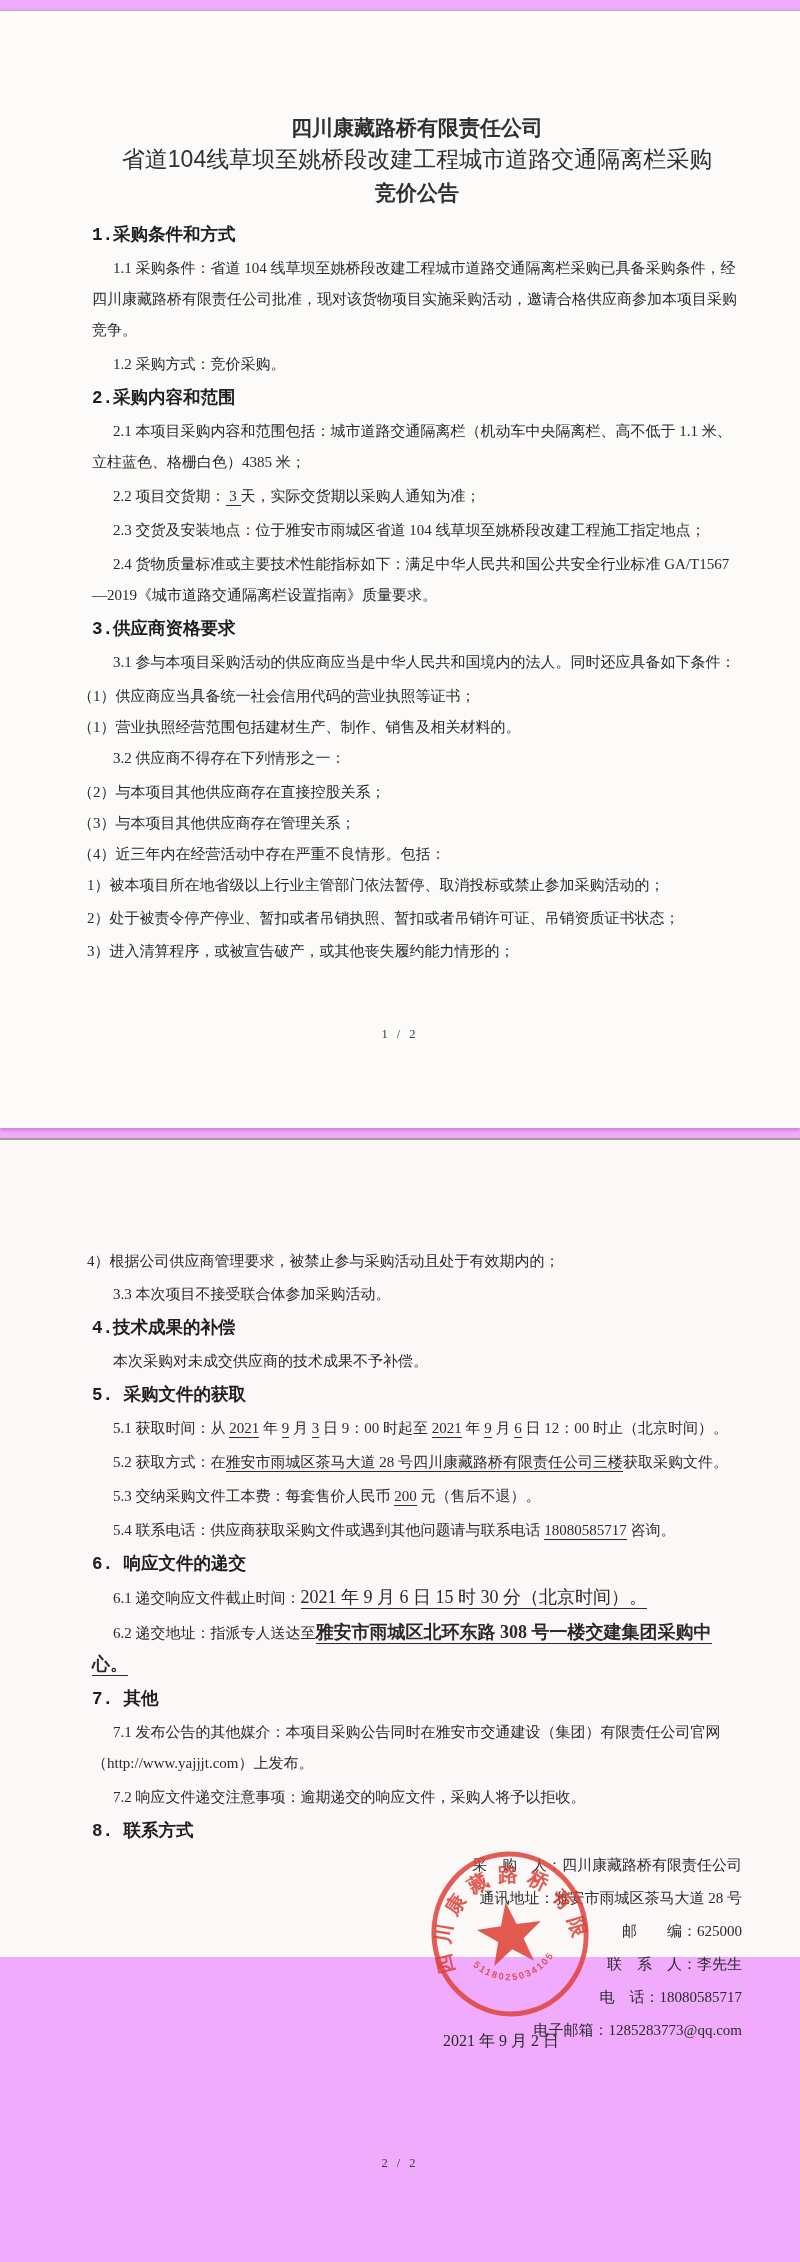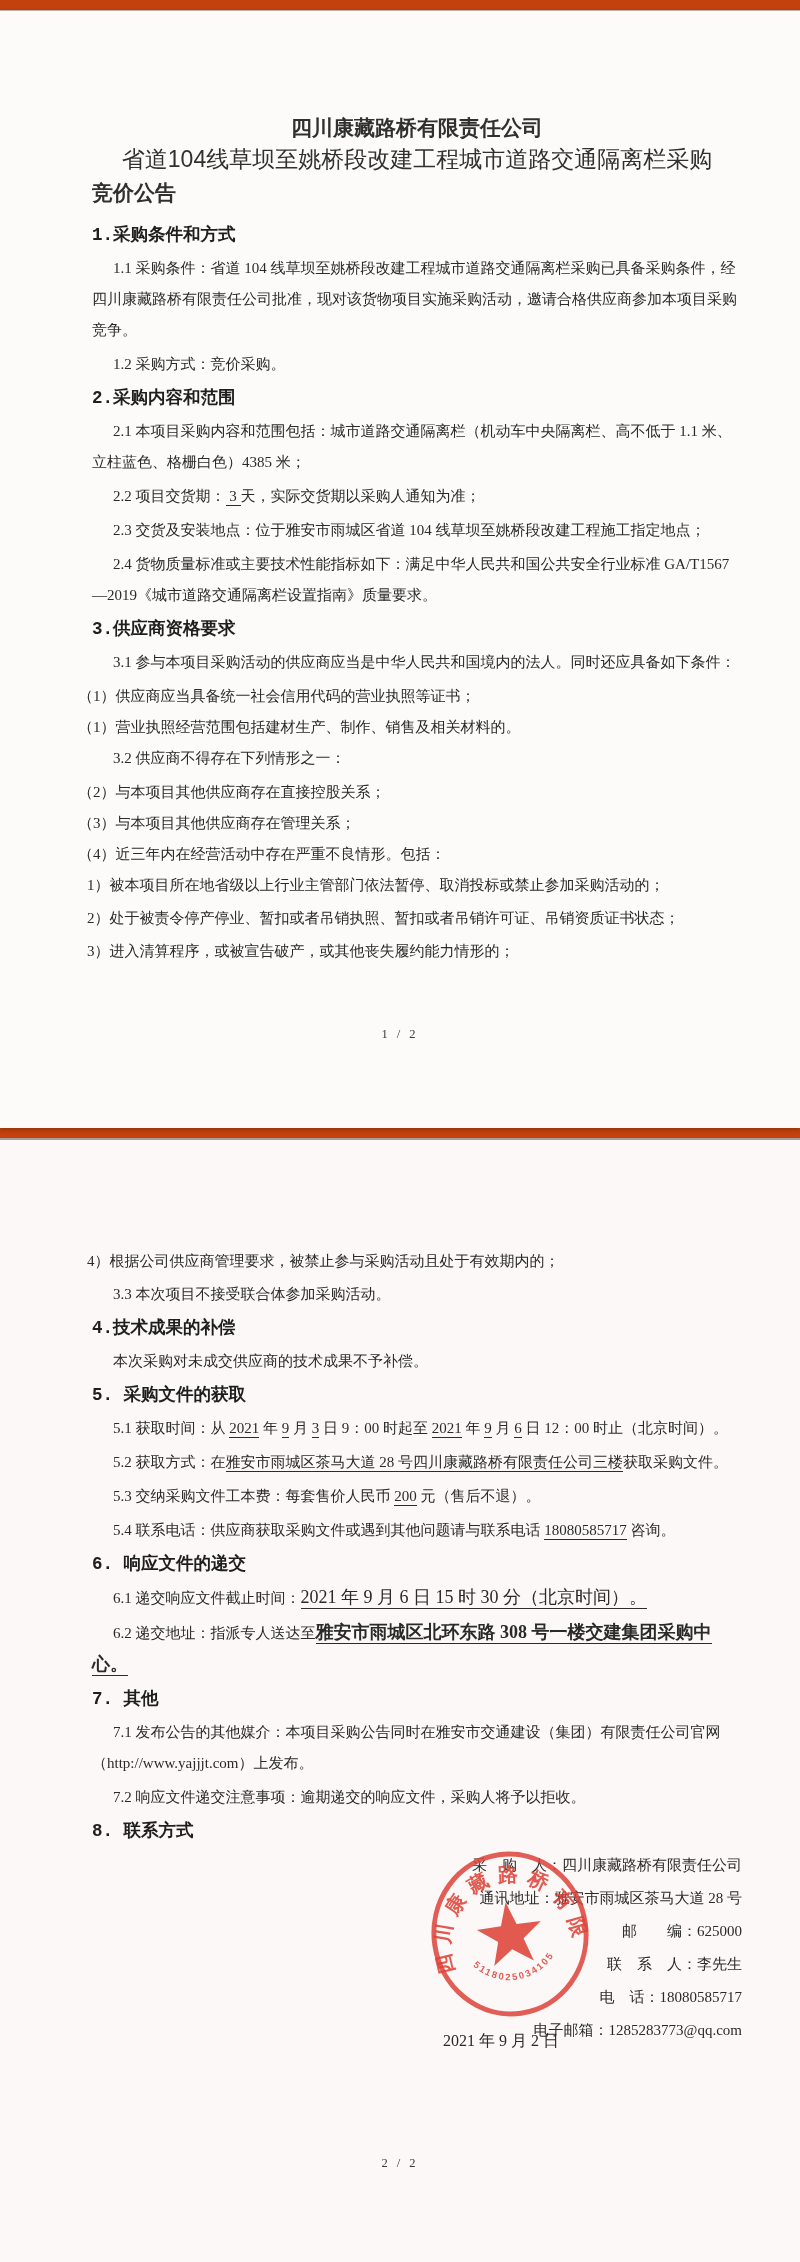--- a/index.html
+++ b/index.html
@@ -1,27 +1,27 @@
 <!DOCTYPE html>
 <html><head>
 <meta charset="utf-8">
 <style>
   html,body{margin:0;padding:0;background:#e9e9e7;}
-  .canvas{position:relative;width:800px;height:2262px;background:#c2410c;overflow:hidden;
+  .canvas{position:relative;width:800px;height:2262px;background:#f0abfc;overflow:hidden;
           font-family:"Liberation Serif","DejaVu Serif",serif;color:#2a2a2a;}
   .page{position:absolute;left:0;width:800px;background:#fcfbf9;box-sizing:border-box;}
   .page1{top:10px;height:1118px;border-top:1px solid #b3b3b1;box-shadow:0 2px 4px rgba(0,0,0,.22);}
-  .page2{top:1138px;height:1124px;background:#fbf8f7;border-top:2px solid #a59e9e;}
+  .page2{top:1138px;height:819px;background:#fbf8f7;border-top:2px solid #a59e9e;}
   .content{padding:0 58px 0 92px;}
   .content1{padding-top:102px;}
   .content2{padding-top:106px;}
   .blk{margin:0;white-space:pre-wrap;font-size:15px;line-height:31px;word-break:break-all;}
   .t1{text-align:center;font-family:"Liberation Sans","DejaVu Sans",sans-serif;font-weight:700;font-size:21px;line-height:30px;color:#303030;}
   .t2{text-align:center;font-family:"Liberation Sans","DejaVu Sans",sans-serif;font-weight:400;font-size:23px;line-height:33px;color:#303030;}
-  .t3{text-align:left;font-family:"Liberation Sans","DejaVu Sans",sans-serif;font-weight:700;font-size:21px;line-height:34px;margin-bottom:12px;color:#303030;}
+  .t3{text-align:center;font-family:"Liberation Sans","DejaVu Sans",sans-serif;font-weight:700;font-size:21px;line-height:34px;margin-bottom:12px;color:#303030;}
   .h{font-family:Liberation Mono, monospace;font-weight:700;font-size:17.5px;line-height:27px;margin:5px 0 4px;color:#1e1e1e;}
   .p,.pi{text-indent:21px;margin-bottom:3px;}
   .l1{margin-left:-14px;}
   .l2{margin-left:-5px;margin-bottom:2px;}
   .c{text-indent:21px;line-height:33px;text-align:right;}
   .u{border-bottom:1px solid #2c2c2c;padding-bottom:1px;}
   .b{font-weight:700;}
   .big{font-size:18px;font-family:Liberation Serif, serif;}
   .footer{position:absolute;left:0;right:0;top:1016px;text-align:center;font-size:12.5px;
           letter-spacing:3px;color:#3a3a3a;}

